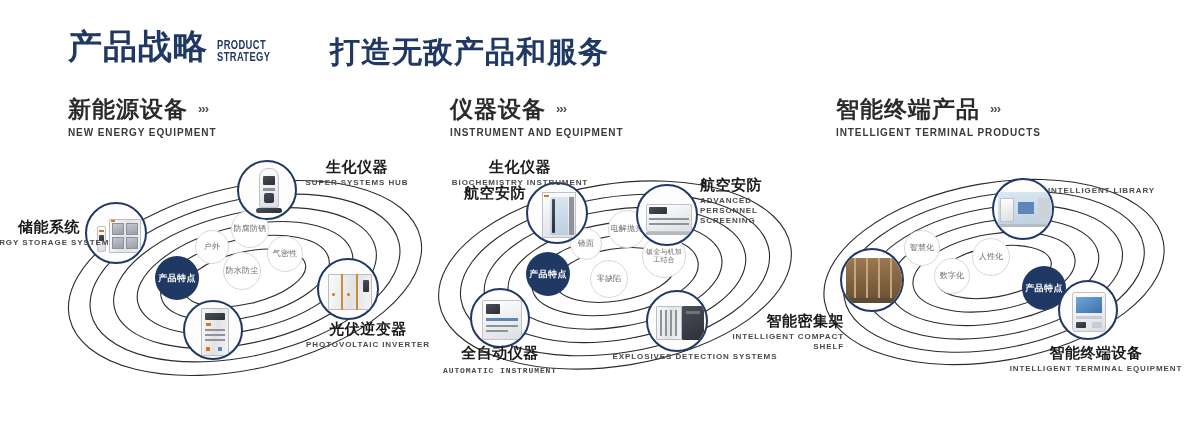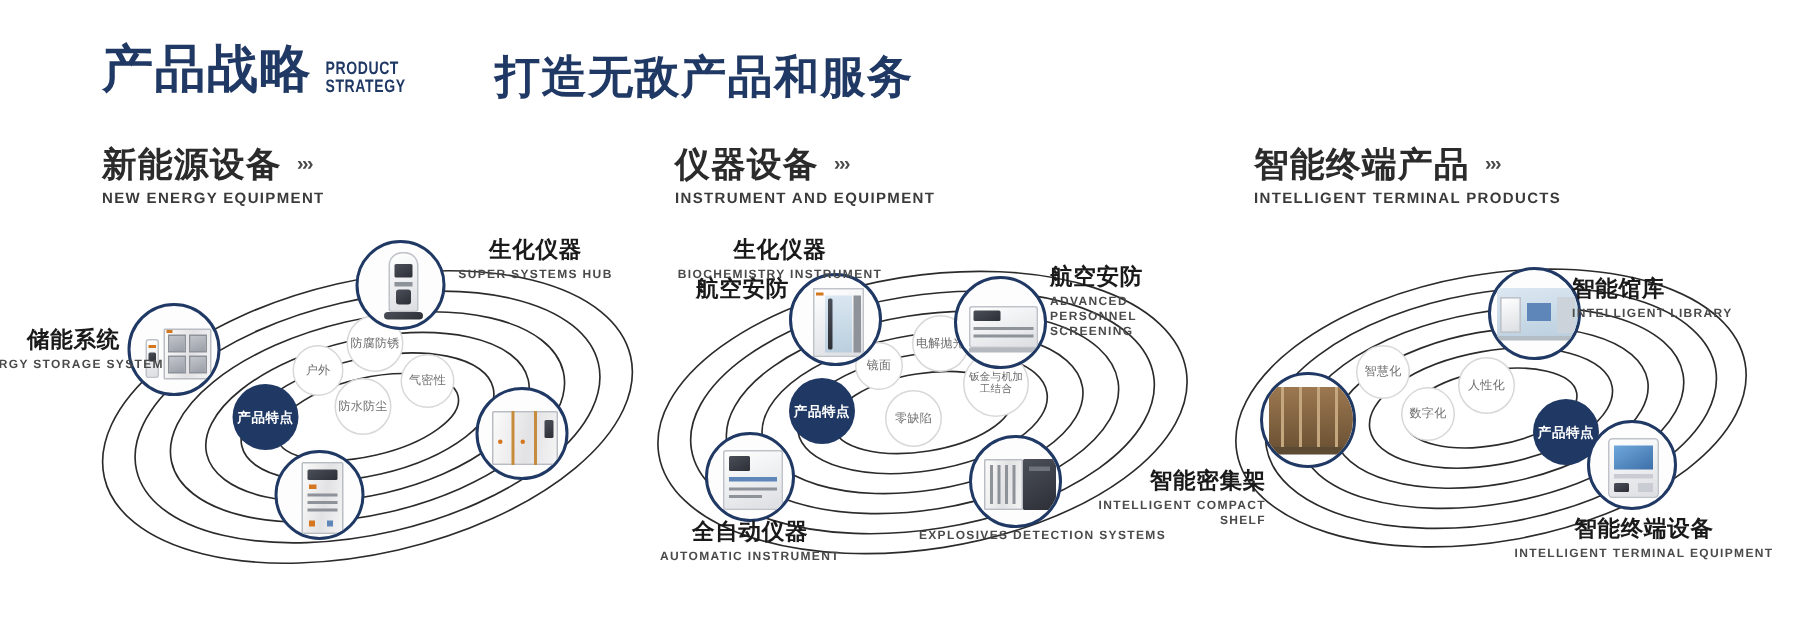--- a/index.html
+++ b/index.html
@@ -185,20 +185,24 @@
     <div class="node" style="left:262px;top:98px;width:62px;height:62px;">
       <div class="art">
         <div class="cab" style="left:9px;top:14px;width:44px;height:36px;"></div>
         <div class="strip" style="left:22px;top:14px;width:2px;height:36px;background:#c78b3d;"></div>
         <div class="strip" style="left:37px;top:14px;width:2px;height:36px;background:#c78b3d;"></div>
         <div class="dk" style="left:44px;top:20px;width:6px;height:12px;border-radius:1px;"></div>
         <div class="acc" style="left:13px;top:33px;width:3px;height:3px;border-radius:50%;"></div>
         <div class="acc" style="left:28px;top:33px;width:3px;height:3px;border-radius:50%;"></div>
       </div>
     </div>
+    <div class="lab c" style="left:228px;top:160px;width:170px;">
+      <div class="cn">光伏逆变器</div>
+      <div class="en">PHOTOVOLTAIC INVERTER</div>
+    </div>
 
     <div class="node" style="left:128px;top:140px;width:60px;height:60px;">
       <div class="art">
         <div class="cab" style="left:16px;top:6px;width:28px;height:48px;"></div>
         <div class="dk" style="left:20px;top:11px;width:20px;height:7px;"></div>
         <div class="acc" style="left:21px;top:21px;width:5px;height:3px;"></div>
         <div class="strip" style="left:20px;top:27px;width:20px;height:2px;"></div>
         <div class="strip" style="left:20px;top:32px;width:20px;height:2px;"></div>
         <div class="strip" style="left:20px;top:37px;width:20px;height:2px;"></div>
         <div class="acc" style="left:21px;top:45px;width:4px;height:4px;"></div>
@@ -269,21 +273,21 @@
 
     <div class="node" style="left:40px;top:128px;width:60px;height:60px;">
       <div class="art">
         <div class="lt" style="left:10px;top:10px;width:40px;height:40px;border-radius:2px;"></div>
         <div class="dk" style="left:14px;top:14px;width:14px;height:10px;"></div>
         <div class="blue" style="left:14px;top:28px;width:32px;height:3px;"></div>
         <div class="strip" style="left:14px;top:35px;width:32px;height:2px;"></div>
         <div class="strip" style="left:14px;top:40px;width:22px;height:2px;"></div>
       </div>
     </div>
-    <div class="lab c" style="left:-15px;top:186px;width:170px;">
+    <div class="lab c" style="left:-15px;top:186px;width:170px;font-family:Liberation Mono, monospace;">
       <div class="cn">全自动仪器</div>
       <div class="en">AUTOMATIC INSTRUMENT</div>
     </div>
 
     <div class="node" style="left:216px;top:130px;width:62px;height:62px;">
       <div class="art">
         <div class="cab" style="left:8px;top:14px;width:26px;height:34px;"></div>
         <div class="strip" style="left:12px;top:18px;width:2px;height:26px;"></div>
         <div class="strip" style="left:17px;top:18px;width:2px;height:26px;"></div>
         <div class="strip" style="left:22px;top:18px;width:2px;height:26px;"></div>
@@ -325,21 +329,20 @@
     <div class="node" style="left:176px;top:16px;width:62px;height:62px;">
       <div class="art">
         <div class="glass" style="left:4px;top:12px;width:54px;height:34px;"></div>
         <div class="lt" style="left:6px;top:18px;width:14px;height:24px;"></div>
         <div class="blue" style="left:24px;top:22px;width:16px;height:12px;"></div>
         <div class="strip" style="left:44px;top:18px;width:12px;height:24px;background:#cdd3da;"></div>
         <div class="strip" style="left:4px;top:44px;width:54px;height:3px;background:#b4bcc4;"></div>
       </div>
     </div>
     <div class="lab" style="left:232px;top:22px;width:150px;">
-      <div class="cn">智能馆库</div>
       <div class="en">INTELLIGENT LIBRARY</div>
     </div>
 
     <div class="node" style="left:24px;top:86px;width:64px;height:64px;">
       <div class="art">
         <div class="wood" style="left:4px;top:8px;width:56px;height:40px;"></div>
         <div class="strip" style="left:12px;top:8px;width:2px;height:40px;background:#c4a77f;"></div>
         <div class="strip" style="left:24px;top:8px;width:2px;height:40px;background:#c4a77f;"></div>
         <div class="strip" style="left:36px;top:8px;width:2px;height:40px;background:#c4a77f;"></div>
         <div class="strip" style="left:48px;top:8px;width:2px;height:40px;background:#c4a77f;"></div>

